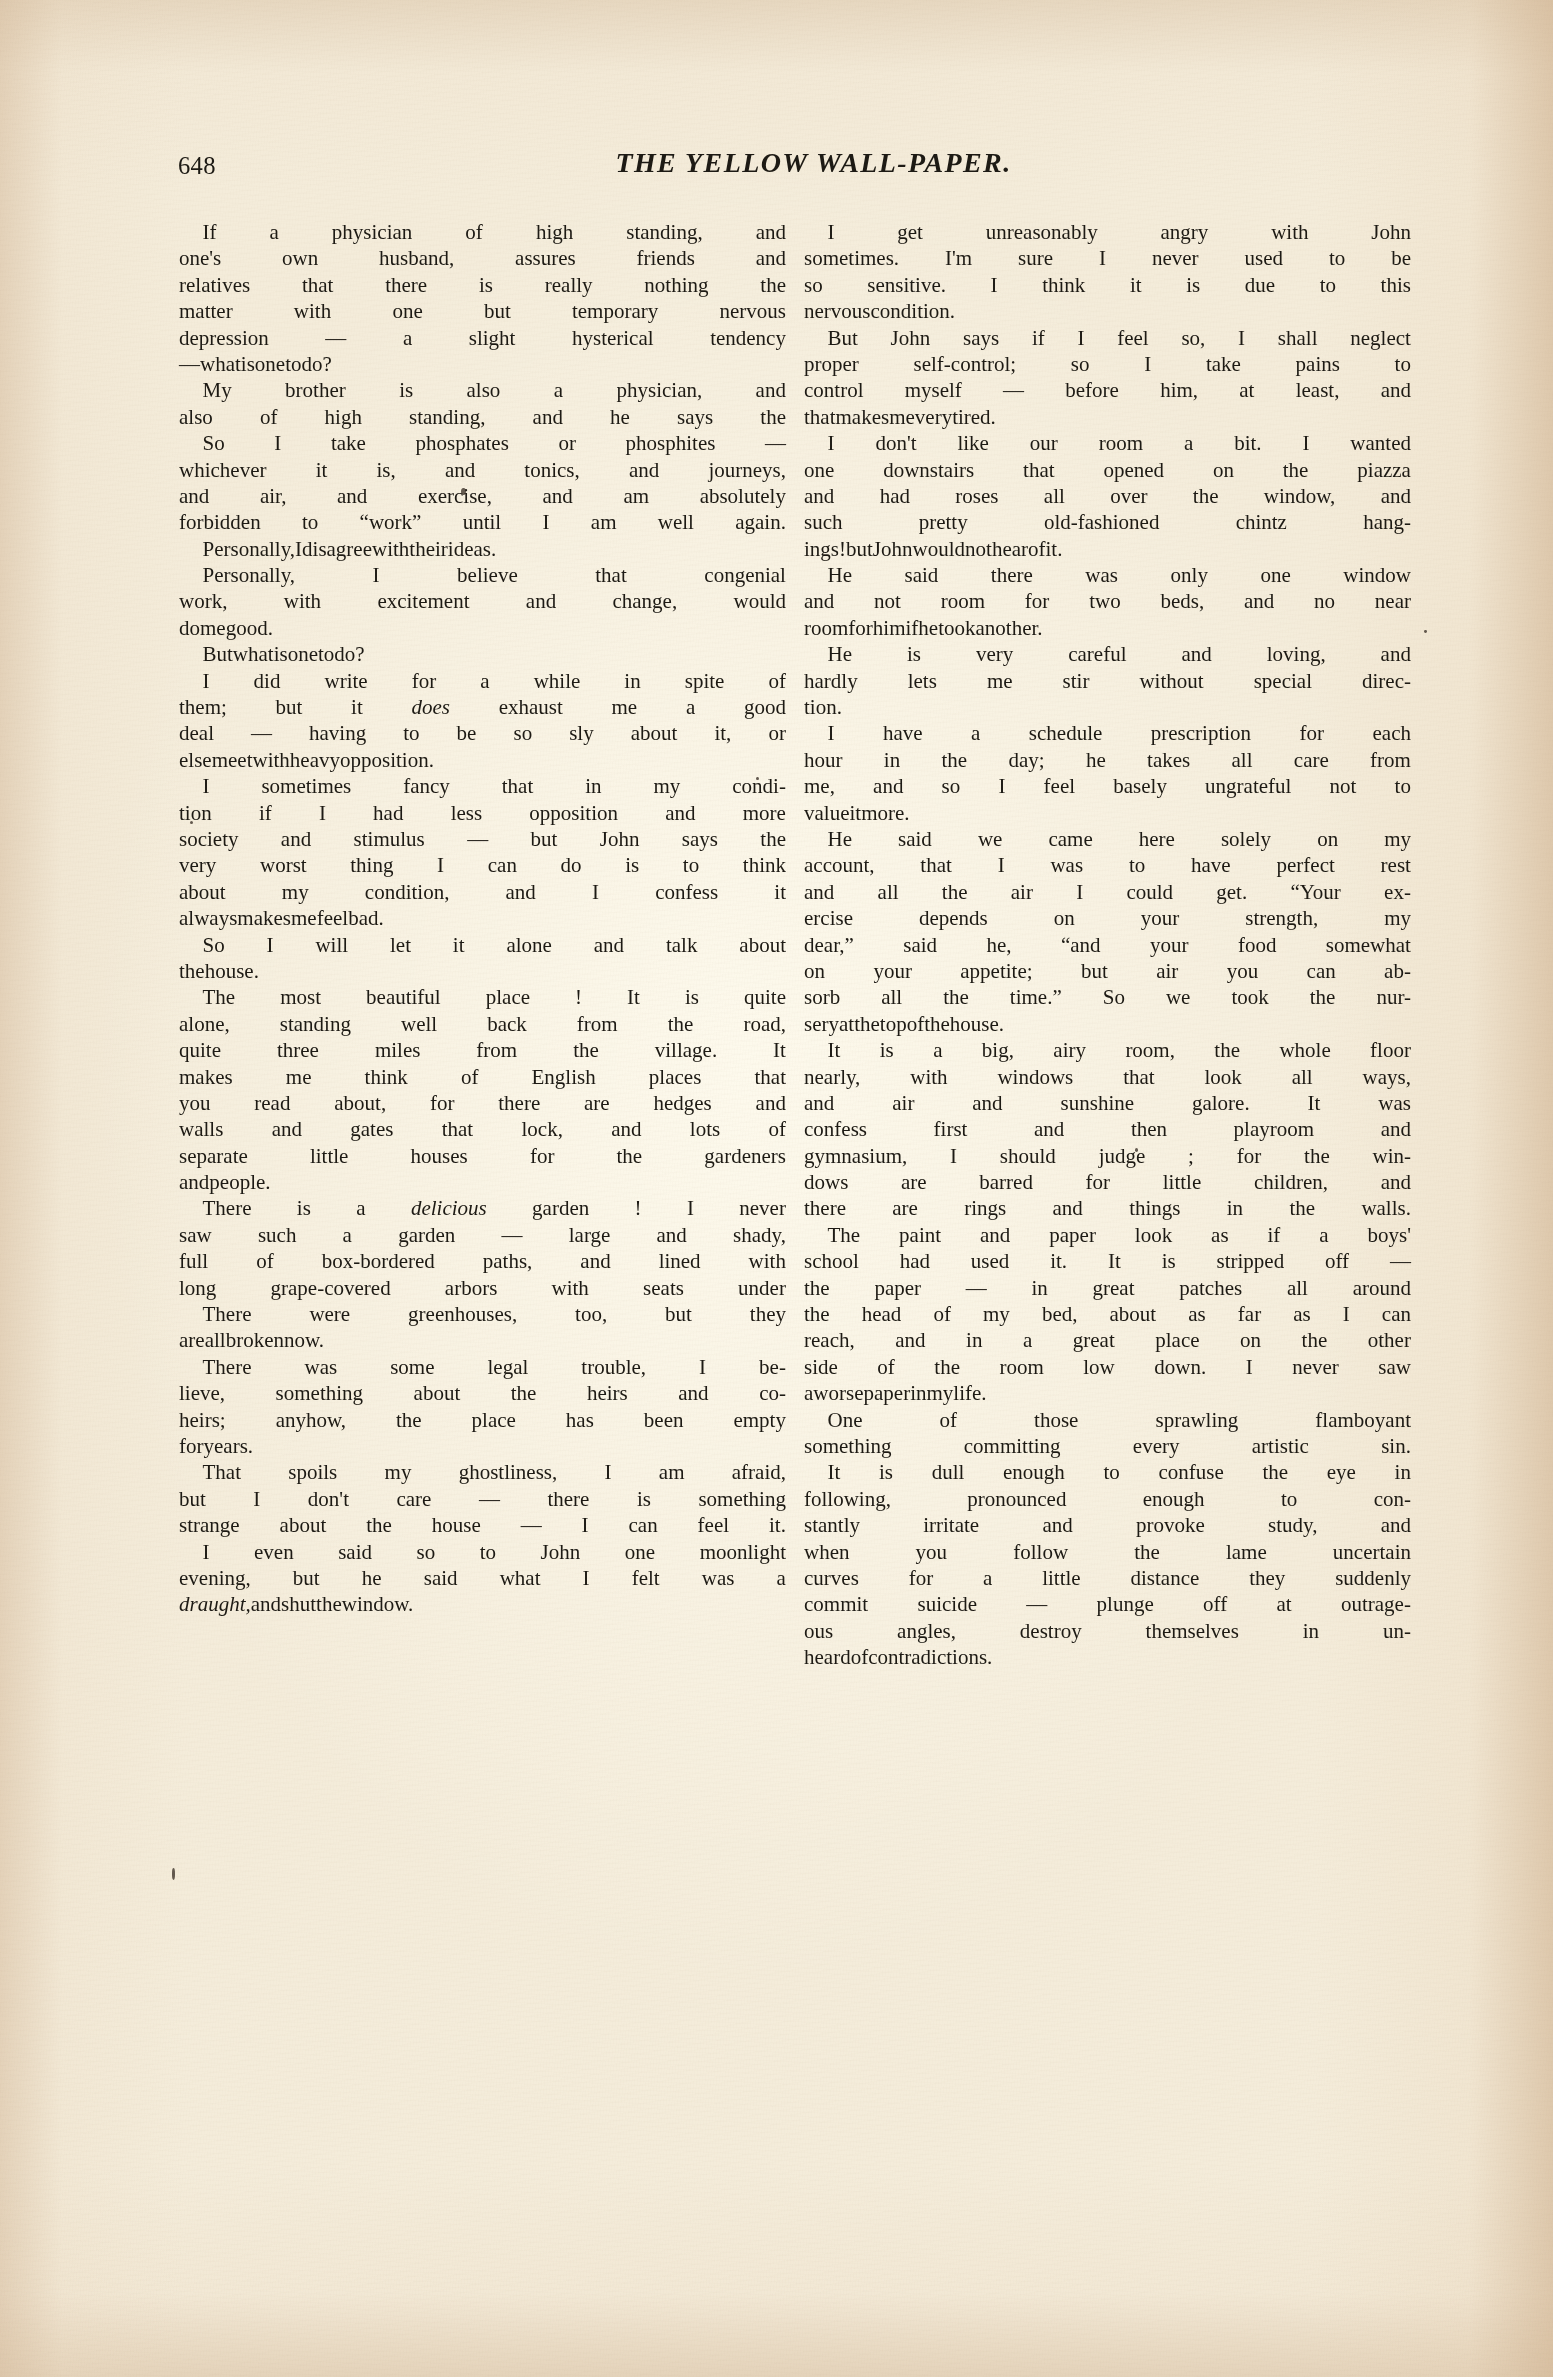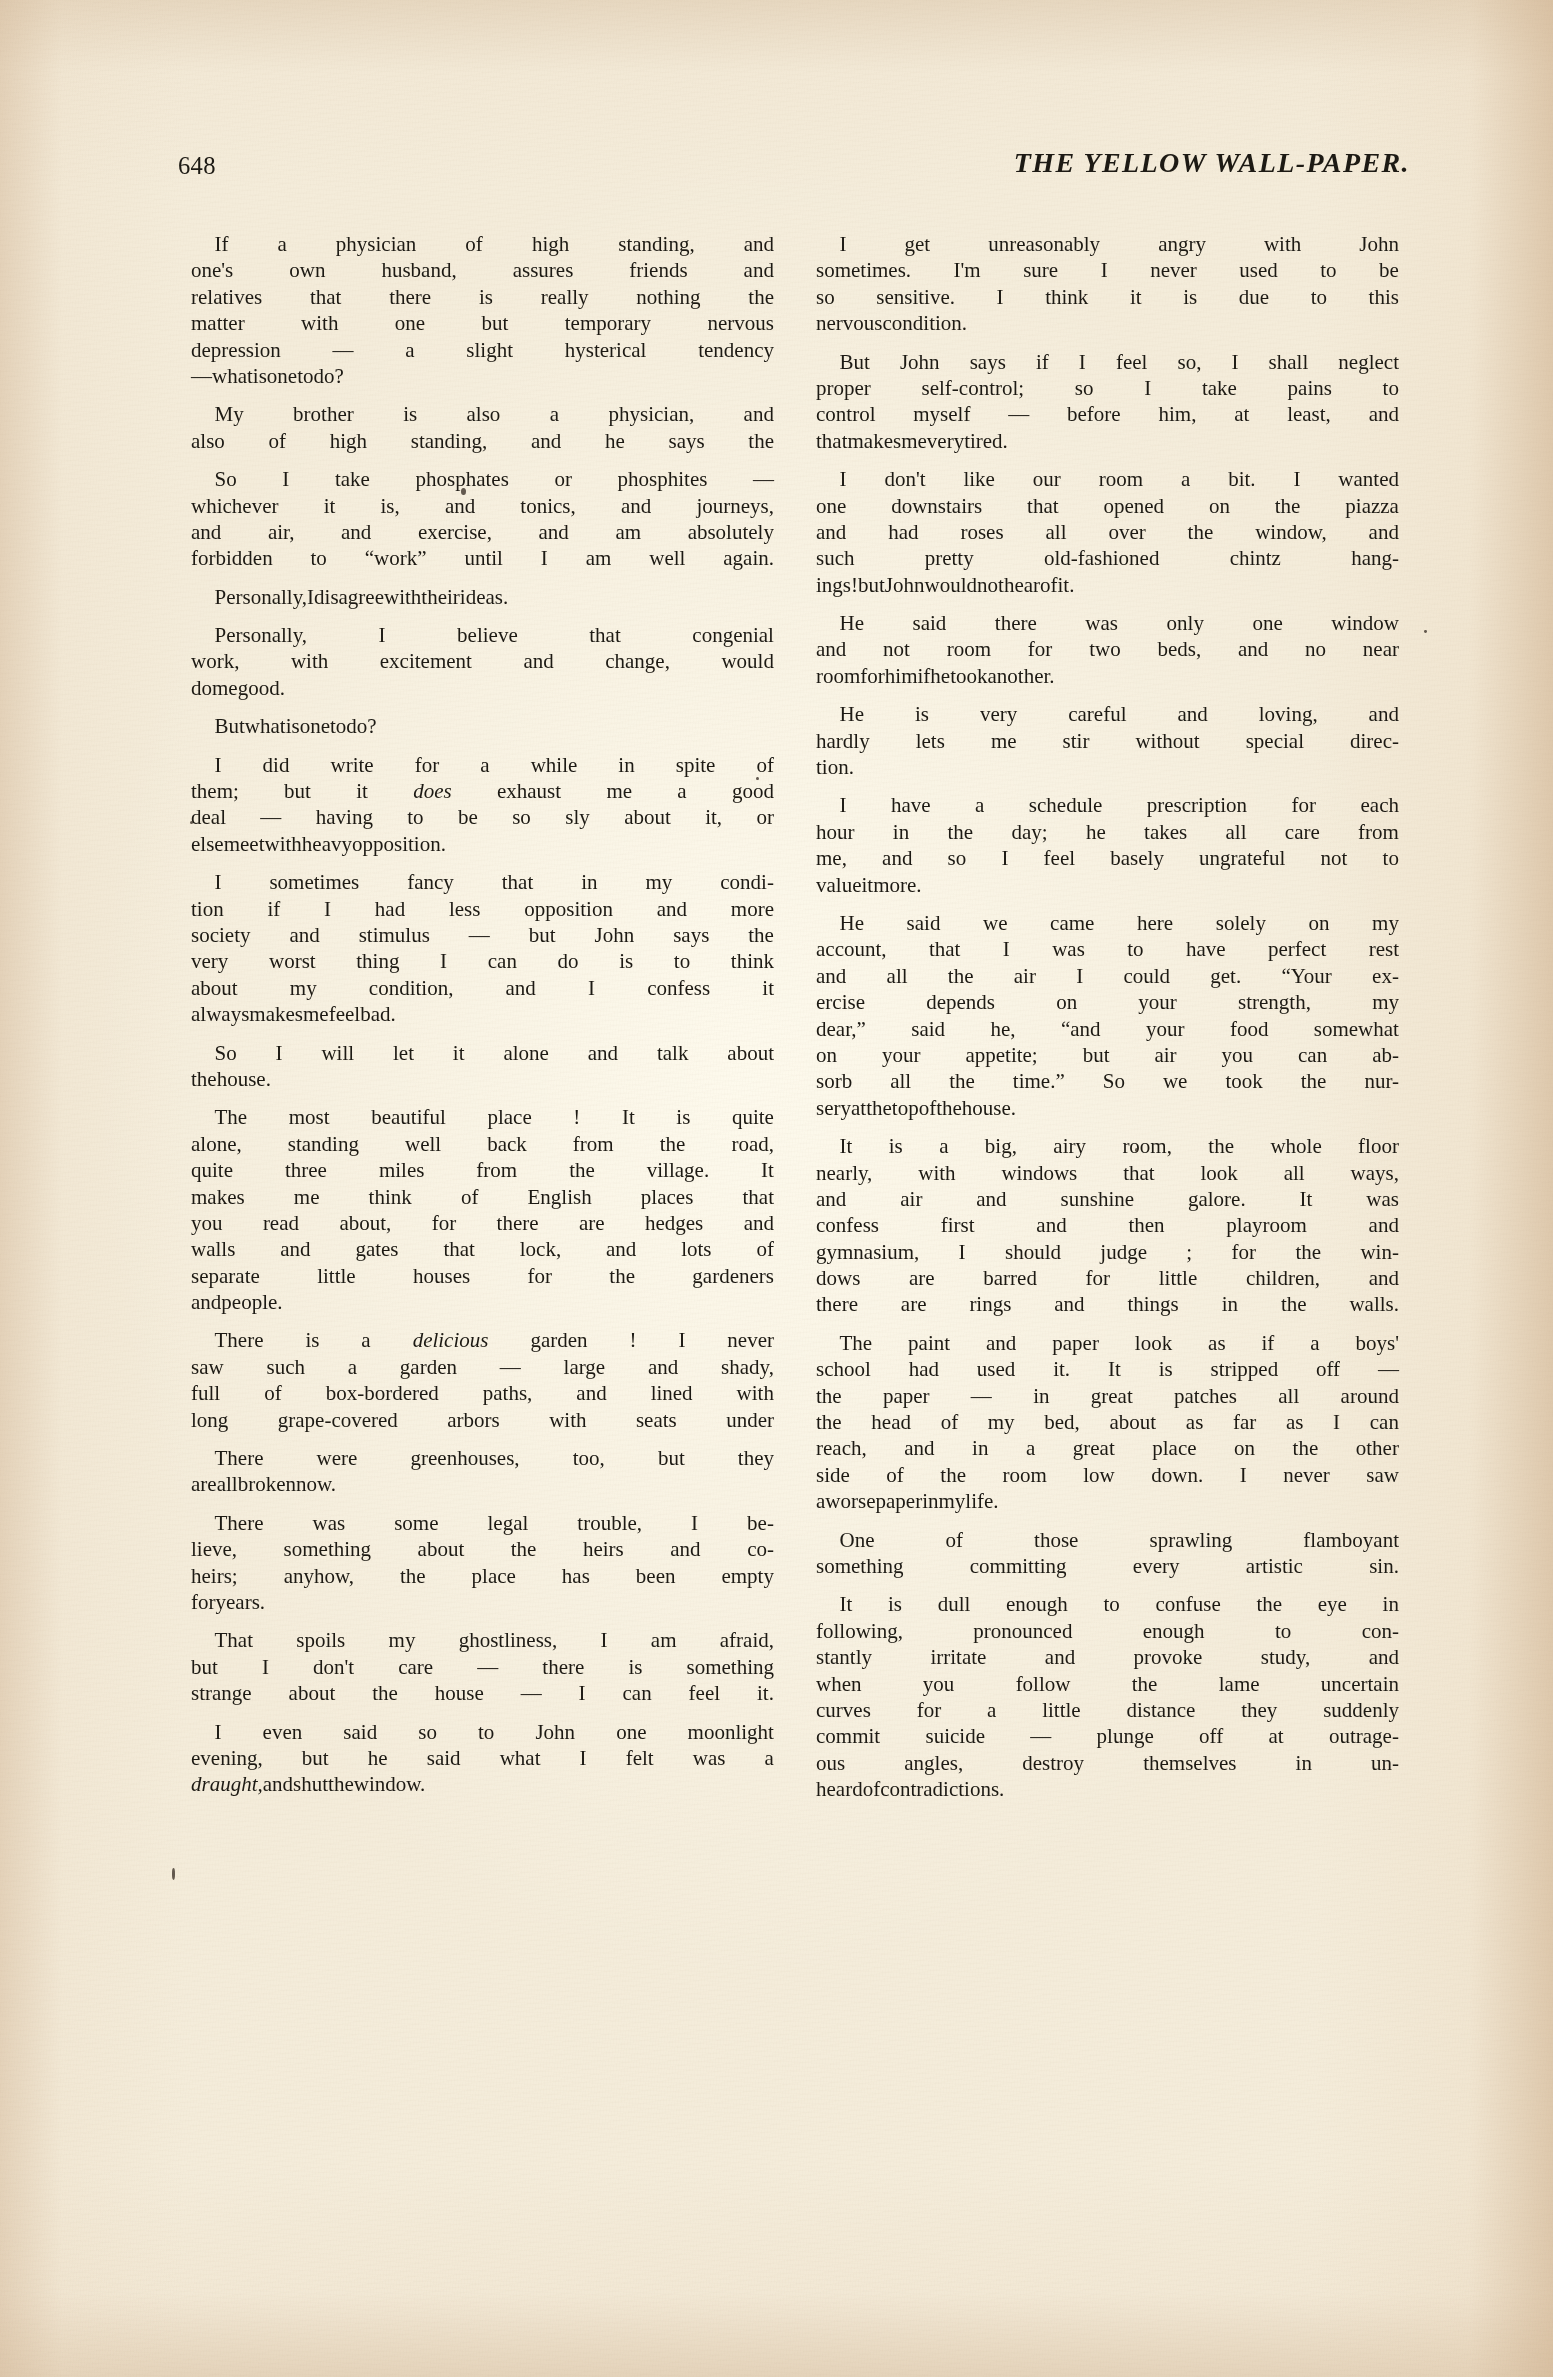--- a/index.html
+++ b/index.html
@@ -57,38 +57,38 @@
     left: 0;
     top: 4.5px;
     font-size: 24.6px;
     letter-spacing: 0.3px;
   }
   #head-title {
     position: absolute;
     left: 0;
     right: 0;
     top: 0;
-    text-align: right;
+    text-align: center;
     font-style: italic;
     font-weight: 700;
     font-size: 28px;
     letter-spacing: 1.4px;
     padding-left: 39px;
   }
 
   
   .column {
     position: absolute;
     top: 219px;
     width: 607px;
   }
   #col-left  { left: 179px; }
   #col-right { left: 804px; }
 
-  .para { margin: 12px; font-family: Liberation Serif, serif; }
+  .para { margin: 0; font-family: Liberation Serif, serif; }
 
   
   .line {
     display: flex;
     height: 26.4px;
     line-height: 26.4px;
     font-size: 21px;
     white-space: pre;
     overflow: visible;
   }

